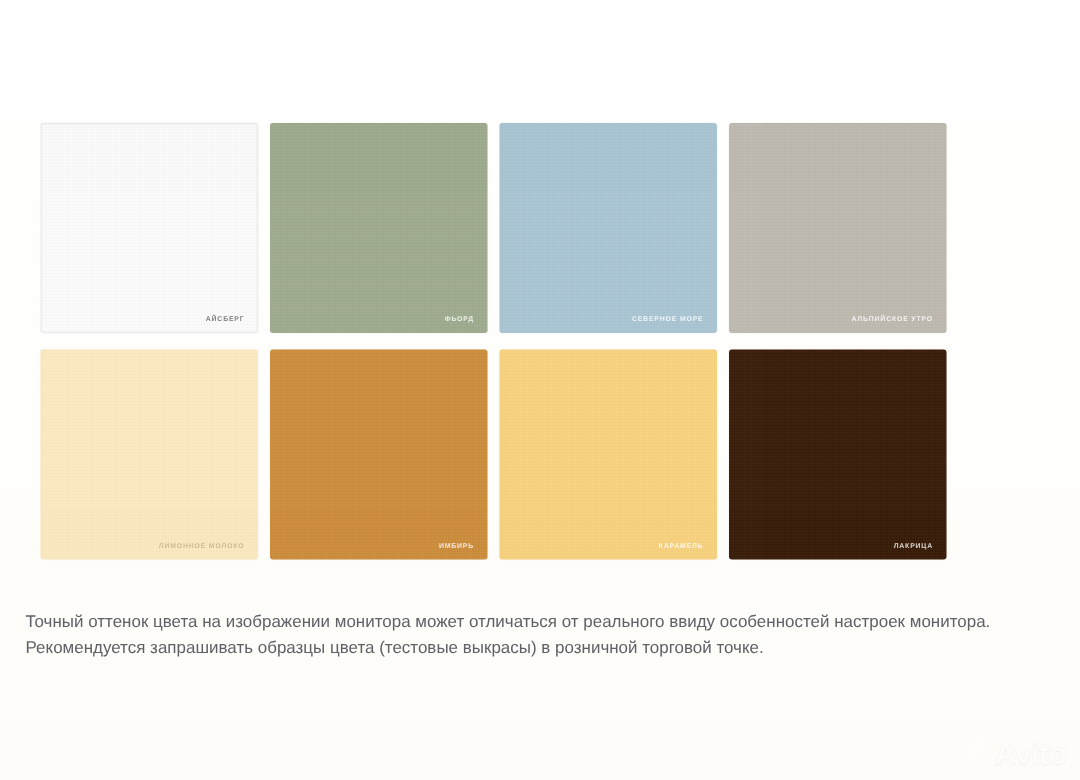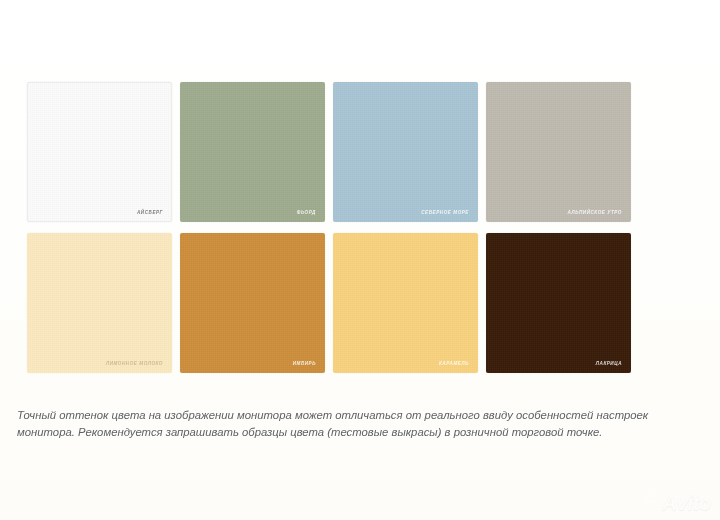--- a/index.html
+++ b/index.html
@@ -12,21 +12,20 @@
     background: #ffffff;
     font-family: "Liberation Sans", sans-serif;
     overflow: hidden;
   }
 
   .page {
     position: relative;
     width: 720px;
     height: 520px;
     background: #fdfdfb;
-    font-style: italic;
   }
 
   
   .paper {
     position: absolute;
     left: 0; top: 0;
     width: 720px; height: 520px;
     background:
       linear-gradient(180deg, #ffffff 0%, #fefefc 40%, #fdfcf8 100%);
   }

